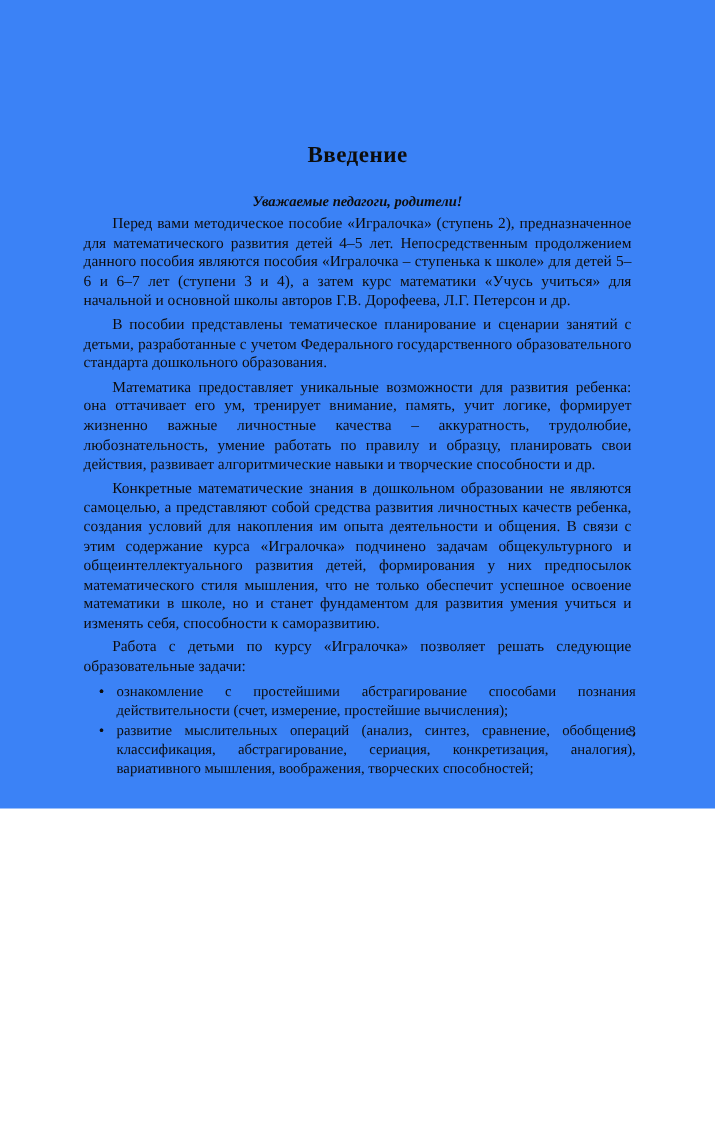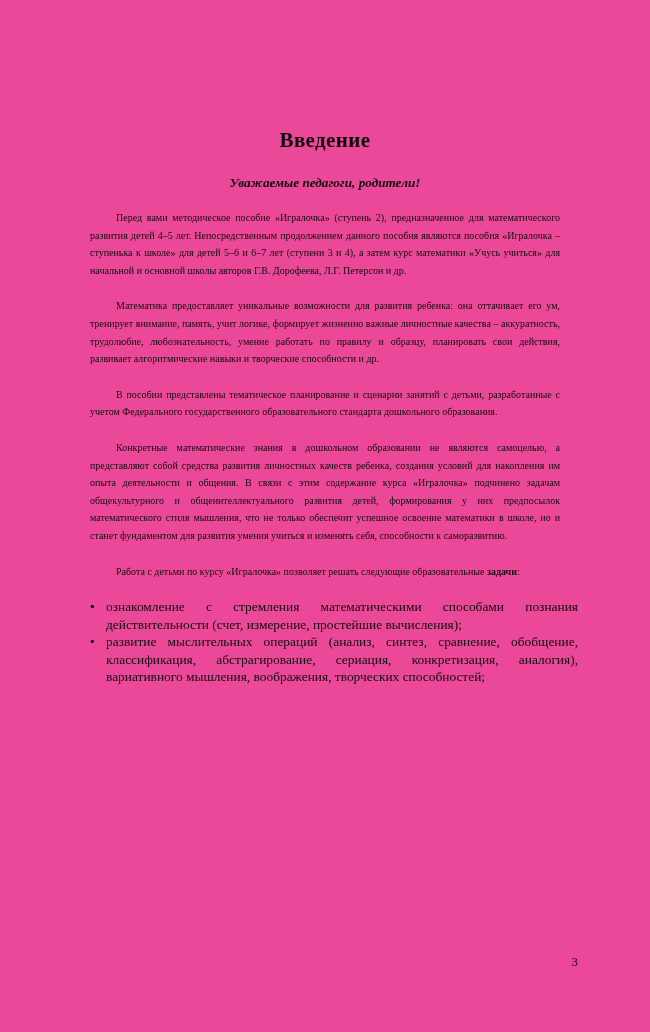--- a/index.html
+++ b/index.html
@@ -12,22 +12,22 @@
     height: 1032px;
     font-family: "Liberation Serif", serif;
     color: #0d0d0d;
     position: relative;
     overflow: hidden;
   }
   .page {
     position: absolute;
     left: 0; top: 0;
     width: 650px;
-    height: 1032px;
-    background: #ec4899;
+    height: 735px;
+    background: #3b82f6;
   }
   .content {
     position: absolute;
     left: 72px;
     top: 128px;
     width: 506px;
   }
   .doc-title {
     font-size: 21px;
     font-weight: bold;
@@ -37,25 +37,25 @@
     font-family: "Liberation Serif", serif;
   }
   .salutation {
     font-size: 13.2px;
     font-weight: bold;
     font-style: italic;
     text-align: center;
     margin: 0 0 0 0;
   }
   p.para {
-    font-size: 10px;
+    font-size: 14px;
     line-height: 17.6px;
     text-align: justify;
     text-indent: 26px;
-    margin: 18px;
+    margin: 4px;
     hyphens: manual;
   }
   ul.tasks {
     list-style: none;
     margin: 0;
     padding: 0;
   }
   ul.tasks li {
     position: relative;
     font-size: 13.4px;
@@ -64,50 +64,50 @@
     padding-left: 34px;
     margin: 0;
   }
   ul.tasks li .bullet {
     position: absolute;
     left: 18px;
     top: 0;
     font-size: 13px;
     line-height: 17.6px;
   }
-  .bold-inline { font-weight: bold; }
+  .bold-inline { font-weight: normal; }
   .page-number {
     position: absolute;
     right: 72px;
     bottom: 62px;
     font-size: 13.4px;
     font-family: "Liberation Serif", serif;
   }
 </style>
 </head>
 <body>
 
 <div class="page">
   <div class="content">
 
     <h1 class="doc-title">Введение</h1>
 
     <div class="salutation">Уважаемые педагоги, родители!</div>
 
     <p class="para">Перед вами методическое пособие «Игралочка» (ступень 2), предназначенное для математического развития детей 4–5 лет. Непосредственным продолжением данного пособия являются пособия «Игралочка – ступенька к школе» для детей 5–6 и 6–7 лет (ступени 3 и 4), а затем курс математики «Учусь учиться» для начальной и основной школы авторов Г.В. Дорофеева, Л.Г. Петерсон и др.</p>
+    <p class="para">В пособии представлены тематическое планирование и сценарии занятий с детьми, разработанные с учетом Федерального государственного образовательного стандарта дошкольного образования.</p>
     <p class="para">Математика предоставляет уникальные возможности для развития ребенка: она оттачивает его ум, тренирует внимание, память, учит логике, формирует жизненно важные личностные качества – аккуратность, трудолюбие, любознательность, умение работать по правилу и образцу, планировать свои действия, развивает алгоритмические навыки и творческие способности и др.</p>
-    <p class="para">В пособии представлены тематическое планирование и сценарии занятий с детьми, разработанные с учетом Федерального государственного образовательного стандарта дошкольного образования.</p>
     <p class="para">Конкретные математические знания в дошкольном образовании не являются самоцелью, а представляют собой средства развития личностных качеств ребенка, создания условий для накопления им опыта деятельности и общения. В связи с этим содержание курса «Игралочка» подчинено задачам общекультурного и общеинтеллектуального развития детей, формирования у них предпосылок математического стиля мышления, что не только обеспечит успешное освоение математики в школе, но и станет фундаментом для развития умения учиться и изменять себя, способности к саморазвитию.</p>
 
     <p class="para"><span>Работа с детьми по курсу «Игралочка» позволяет решать следующие образовательные </span><span class="bold-inline">задачи</span><span>:</span></p>
 
     <ul class="tasks">
       <li><span class="bullet">•</span></li>
       <li><span class="bullet">•</span></li>
-      <li><span class="bullet">•</span><span>ознакомление с стремления математическими способами познания действительности (счет, измерение, простейшие вычисления);</span></li>
+      <li><span class="bullet">•</span><span>ознакомление с простейшими абстрагирование способами познания действительности (счет, измерение, простейшие вычисления);</span></li>
       <li><span class="bullet">•</span></li>
       <li><span class="bullet">•</span><span>развитие мыслительных операций (анализ, синтез, сравнение, обобщение, классификация, абстрагирование, сериация, конкретизация, аналогия), вариативного мышления, воображения, творческих способностей;</span></li>
     </ul>
 
   </div>
 
   <div class="page-number">3</div>
 </div>
 
 </body></html>

